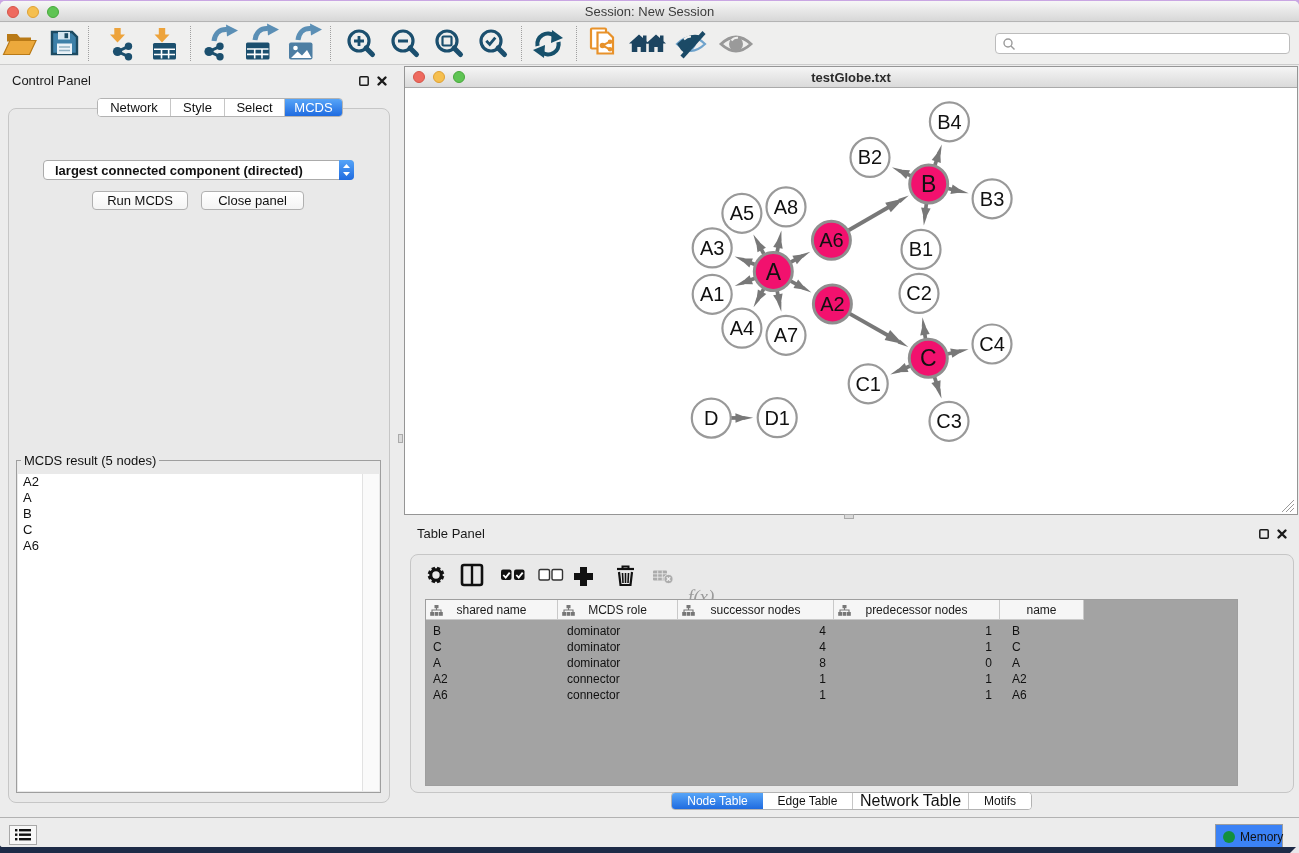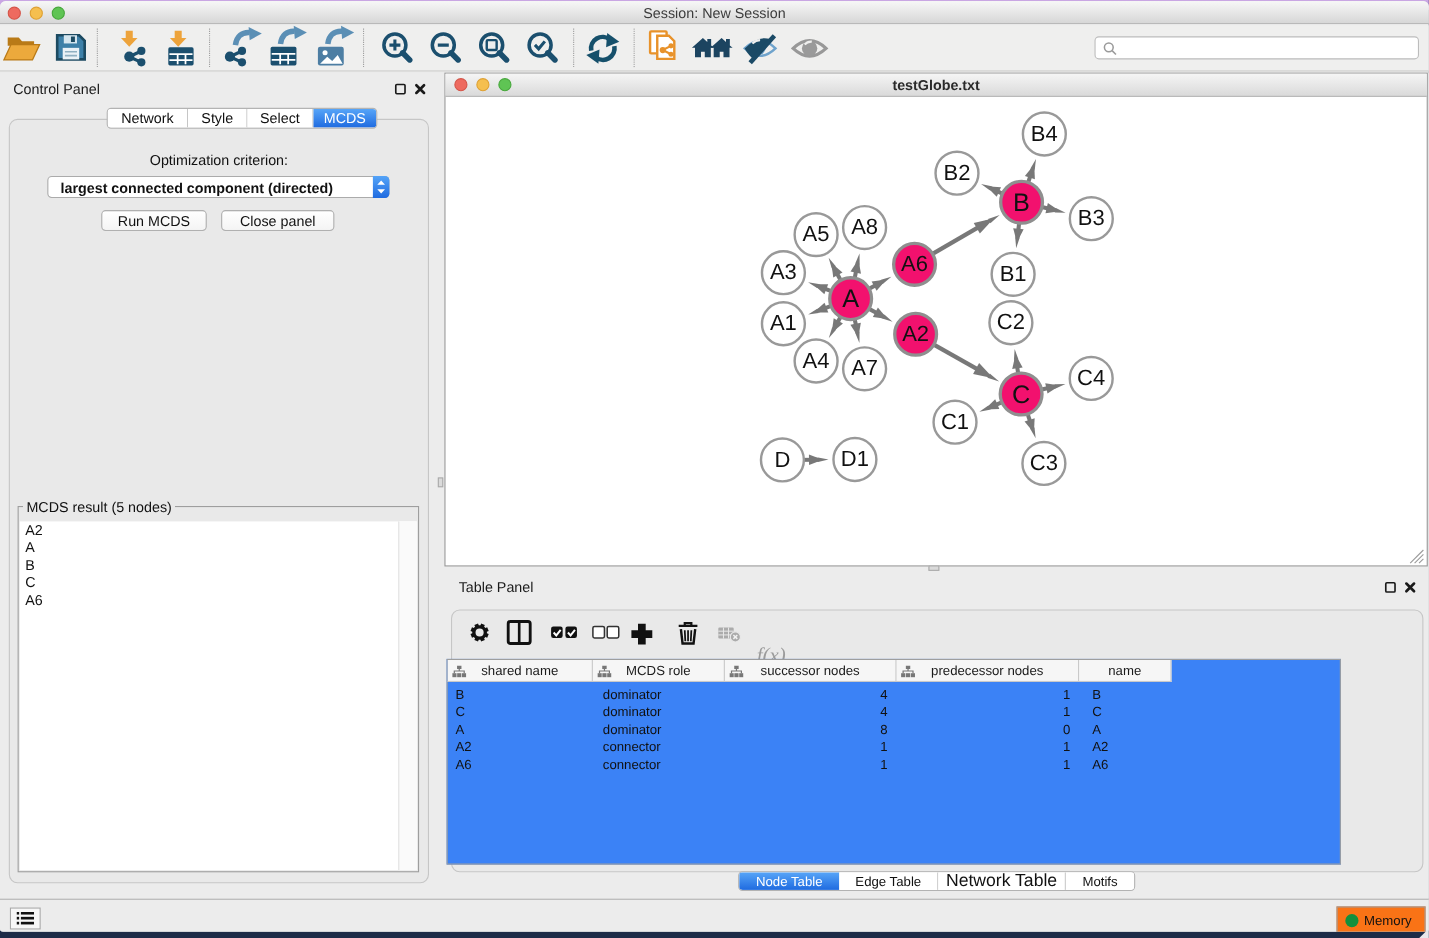--- a/index.html
+++ b/index.html
@@ -177,21 +177,20 @@
           <rect x="1.8" y="1.8" width="8.4" height="8.4" rx="1" fill="none" stroke="#1a1a1a" stroke-width="1.5"></rect>
           <path d="M20.5 2.5 l7 7 M27.5 2.5 l-7 7" stroke="#1a1a1a" stroke-width="2.4" stroke-linecap="round"></path>
         </svg>
     <div class="innerpanel" style="left:8px;top:42px;width:382px;height:695px;"></div>
     <div class="tabgroup" style="left:77px;top:32px;margin-left:20px;">
       <div class="tab" style="width:73px;">Network</div>
       <div class="tab" style="width:54px;">Style</div>
       <div class="tab" style="width:60px;">Select</div>
       <div class="tab sel" style="width:57px;">MCDS</div>
     </div>
-    <div style="position:absolute;left:8px;top:72px;width:382px;text-align:center;font-size:13px;color:#111;">Optimization criterion:</div>
     <div style="position:absolute;left:43px;top:94px;width:311px;height:20px;background:#fff;border:1px solid #ababab;border-radius:4px;">
       <div style="position:absolute;left:11px;top:2px;font-size:13px;color:#111;font-weight:bold;">largest connected component (directed)</div>
       <div style="position:absolute;right:-1px;top:-1px;width:15px;height:20px;background:linear-gradient(#55a4f8,#1f6be0);border-radius:0 4px 4px 0;">
         <svg width="15" height="20" viewBox="0 0 15 20">
               <path d="M4 8 l3.5 -4 3.5 4 z M4 12 l3.5 4 3.5 -4 z" fill="#fff"></path>
             </svg>
       </div>
     </div>
     <div class="btn" style="left:92px;top:125px;width:96px;line-height:18px;">Run MCDS</div>
     <div class="btn" style="left:201px;top:125px;width:103px;line-height:18px;">Close panel</div>
@@ -359,21 +358,21 @@
                 <line x1="243" y1="21.2" x2="257" y2="21.2"></line>
                 <line x1="247.7" y1="14.5" x2="247.7" y2="24.5"></line>
                 <line x1="252.3" y1="14.5" x2="252.3" y2="24.5"></line>
               </g>
               <circle cx="258.5" cy="23" r="4.6" fill="#ababab" stroke="#e9e9e9" stroke-width="1"></circle>
               <path d="M256.7 21.2 l3.6 3.6 M260.3 21.2 l-3.6 3.6" stroke="#f2f2f2" stroke-width="1.3"></path>
             </g>
           </svg>
         </div>
     <div class="fx" style="position:absolute;left:688px;top:520px;">f(x)</div>
-    <div style="position:absolute;left:406px;top:533px;width:813px;height:187px;background:#3b82f6;border:1px solid #9e9e9e;">
+    <div style="position:absolute;left:425px;top:533px;width:813px;height:187px;background:#a3a3a3;border:1px solid #9e9e9e;">
       <div style="position:absolute;left:0;top:0;width:658px;height:20px;background:#f6f6f6;border-bottom:1px solid #c9c9c9;"></div>
       <div class="thdr" style="position:absolute;left:0px;top:0;width:132px;"><svg width="13" height="11" viewBox="0 0 13 11" style="vertical-align:-1px;">
               <rect x="4.5" y="0" width="4" height="3.2" fill="#777"></rect>
               <path d="M6.5 3 v2 M2 7 v-2 h9 v2" stroke="#777" fill="none" stroke-width="1.1"></path>
               <rect x="0.2" y="7" width="3.8" height="3.8" fill="#777"></rect>
               <rect x="4.6" y="7" width="3.8" height="3.8" fill="#777"></rect>
               <rect x="9" y="7" width="3.8" height="3.8" fill="#777"></rect>
             </svg> <span>shared name</span></div>
       <div class="thdr" style="position:absolute;left:132px;top:0;width:120px;"><svg width="13" height="11" viewBox="0 0 13 11" style="vertical-align:-1px;">
               <rect x="4.5" y="0" width="4" height="3.2" fill="#777"></rect>
@@ -450,21 +449,21 @@
             <g fill="#111">
               <rect x="0" y="0" width="2.4" height="2.4"></rect>
               <rect x="0" y="4.5" width="2.4" height="2.4"></rect>
               <rect x="0" y="9" width="2.4" height="2.4"></rect>
               <rect x="4" y="0" width="12" height="2.4"></rect>
               <rect x="4" y="4.5" width="12" height="2.4"></rect>
               <rect x="4" y="9" width="12" height="2.4"></rect>
             </g>
           </svg>
     </div>
-    <div style="position:absolute;left:1215px;top:6px;width:81px;height:24px;background:#f97316;border:1px solid #9e9e9e;">
+    <div style="position:absolute;left:1215px;top:6px;width:68px;height:24px;background:#3b82f6;border:1px solid #9e9e9e;">
       <div style="position:absolute;left:7px;top:6px;width:12px;height:12px;border-radius:50%;background:#13903d;"></div>
       <div style="position:absolute;left:24px;top:5px;font-size:12px;color:#111;">Memory</div>
     </div>
   </div>
 </div>
 <div style="position:absolute;right:0;bottom:0;width:0;height:0;border-left:9px solid transparent;border-bottom:9px solid #e9e7eb;"></div>
 </div>
 <style>
 .thdr{height:20px;font-size:12px;color:#1a1a1a;text-align:center;line-height:20px;border-right:1px solid #c9c9c9;white-space:nowrap;overflow:hidden;}
 .thdr svg{position:absolute;left:4px;top:5px;}

